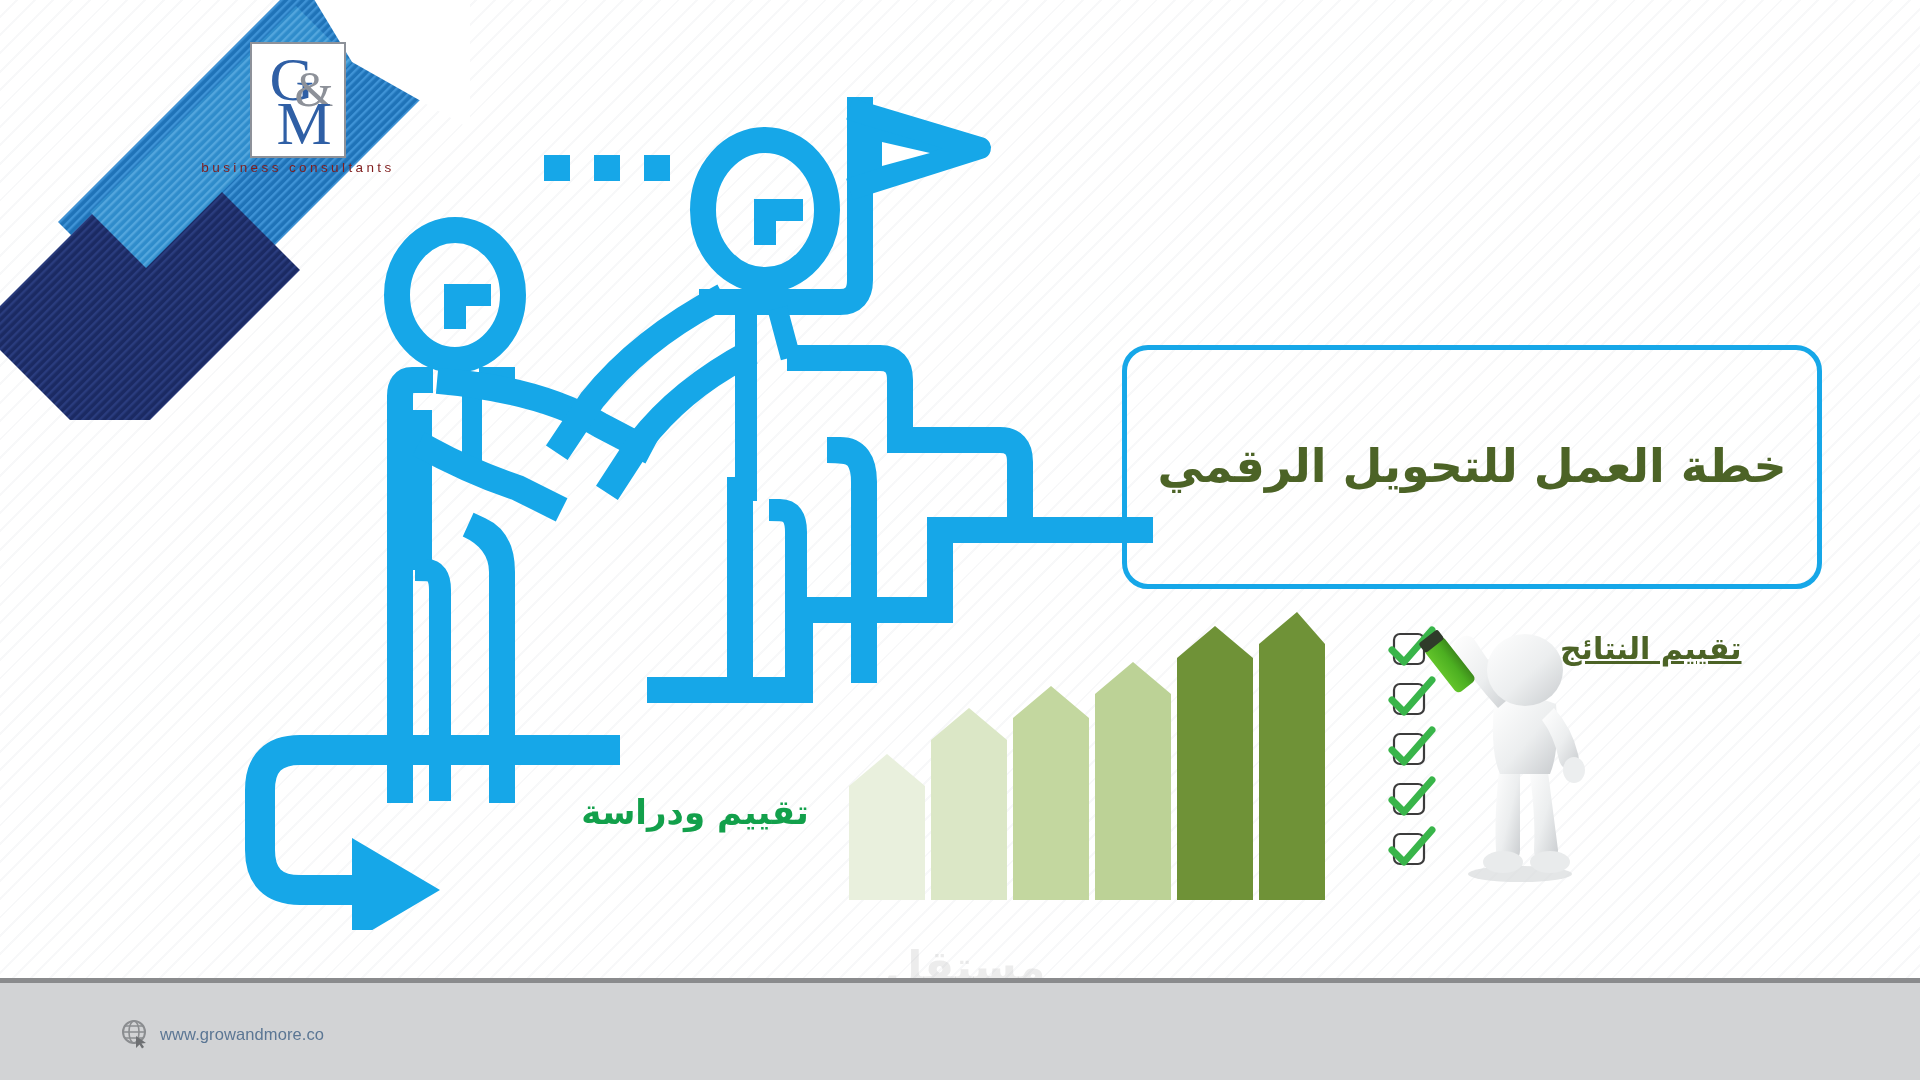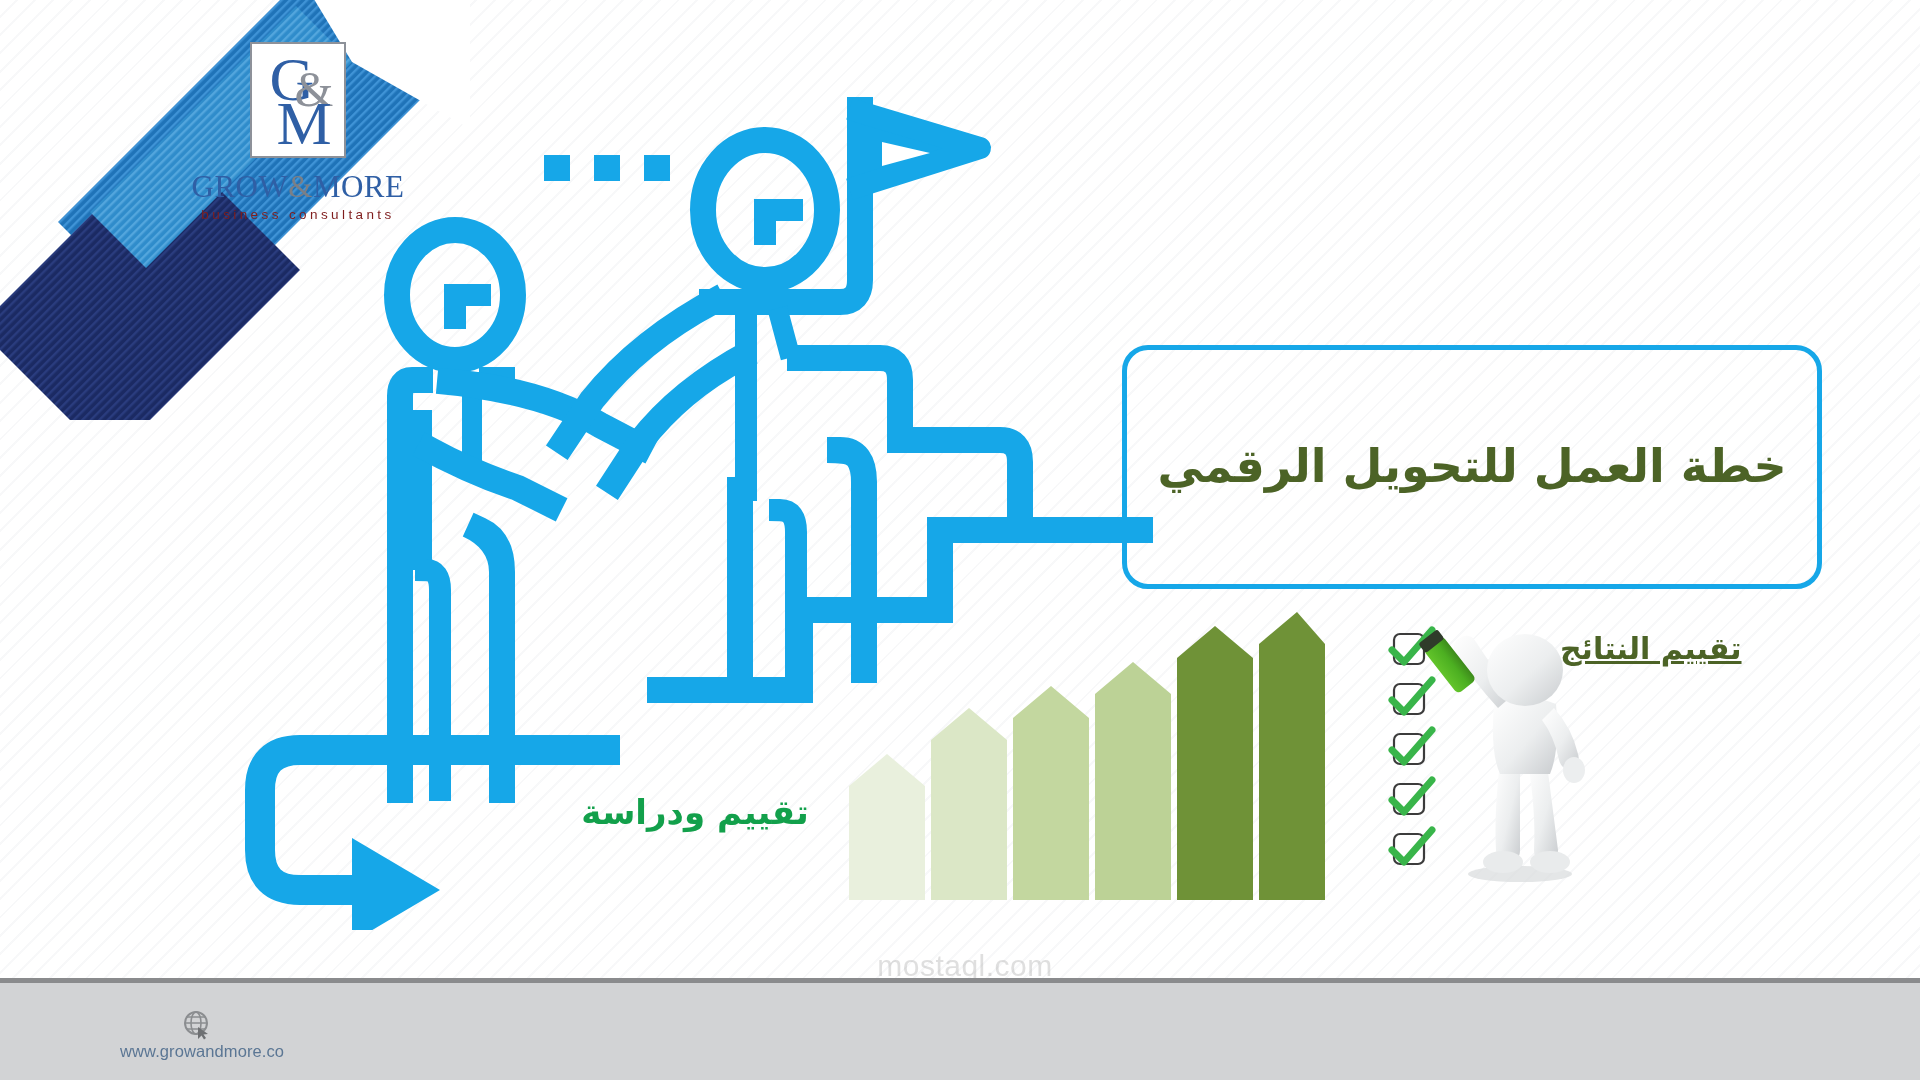--- a/index.html
+++ b/index.html
@@ -112,21 +112,21 @@
   .footer{
     position:absolute;left:0;top:978px;width:1920px;height:102px;
     background:#d2d3d5;border-top:5px solid #8a8b8d;
   }
   .footer-inner{
     position:absolute;left:0;top:0;width:1920px;height:102px;
     display:flex;align-items:center;
   }
   .f-item{display:flex;align-items:center;}
   .f-item.loc{margin-left:82px;}
-  .f-item.web{margin-left:120px;flex-direction:column;}
+  .f-item.web{margin-left:120px;}
   .f-icon{width:30px;height:34px;margin-right:10px;flex:none;}
   .f-text{
     font-family:"Liberation Sans", sans-serif;
     font-size:16.5px;color:#5b7694;white-space:nowrap;letter-spacing:0.1px;
   }
 </style>
 </head>
 <body>
 
 <div id="slide">
@@ -163,21 +163,20 @@
   </div>
 
   <div class="logo-wrap">
     <div class="logo-mark">
       <svg class="gm" viewBox="0 0 92 112">
         <text x="40" y="56" font-family="Liberation Serif, serif" font-size="62" fill="#2f5fa5" text-anchor="middle">G</text>
         <text x="62" y="62" font-family="Liberation Serif, serif" font-size="50" fill="#8d9199" text-anchor="middle">&amp;</text>
         <text x="52" y="100" font-family="Liberation Serif, serif" font-size="62" fill="#2f5fa5" text-anchor="middle">M</text>
       </svg>
     </div>
-    <div class="logo-name"><span>GROW</span><span class="amp">&amp;</span><span>MORE</span></div>
     <div class="logo-sub">business consultants</div>
   </div>
 
   <div class="illus">
     <svg width="1140" height="840" viewBox="0 0 1140 840">
       <g fill="none" stroke="#16a7e8" stroke-width="26" stroke-linecap="square" stroke-linejoin="miter">
 
         <path d="M 0 660 L 0 560 L 310 560" transform="translate(0,0)" stroke-width="0"></path>
 
         <ellipse cx="215" cy="205" rx="58" ry="65"></ellipse>
@@ -320,20 +319,21 @@
     </svg>
   </div>
 
   <div class="steps">
     <div class="step-item u">تقييم النتائج</div>
   </div>
 
   <div class="eval-label">تقييم ودراسة</div>
 
   <div class="watermark">
+    <div class="wm-ar">مستقل</div>
     <div class="wm-en">mostaql.com</div>
   </div>
 
   <div class="footer">
     <div class="footer-inner">
       <div class="f-item web">
         <svg class="f-icon" viewBox="0 0 30 34">
           <circle cx="14" cy="15" r="11" fill="none" stroke="#8b8d90" stroke-width="2"></circle>
           <ellipse cx="14" cy="15" rx="5" ry="11" fill="none" stroke="#8b8d90" stroke-width="1.6"></ellipse>
           <path d="M3 15 H25 M5 9 H23 M5 21 H23" stroke="#8b8d90" stroke-width="1.4" fill="none"></path>

